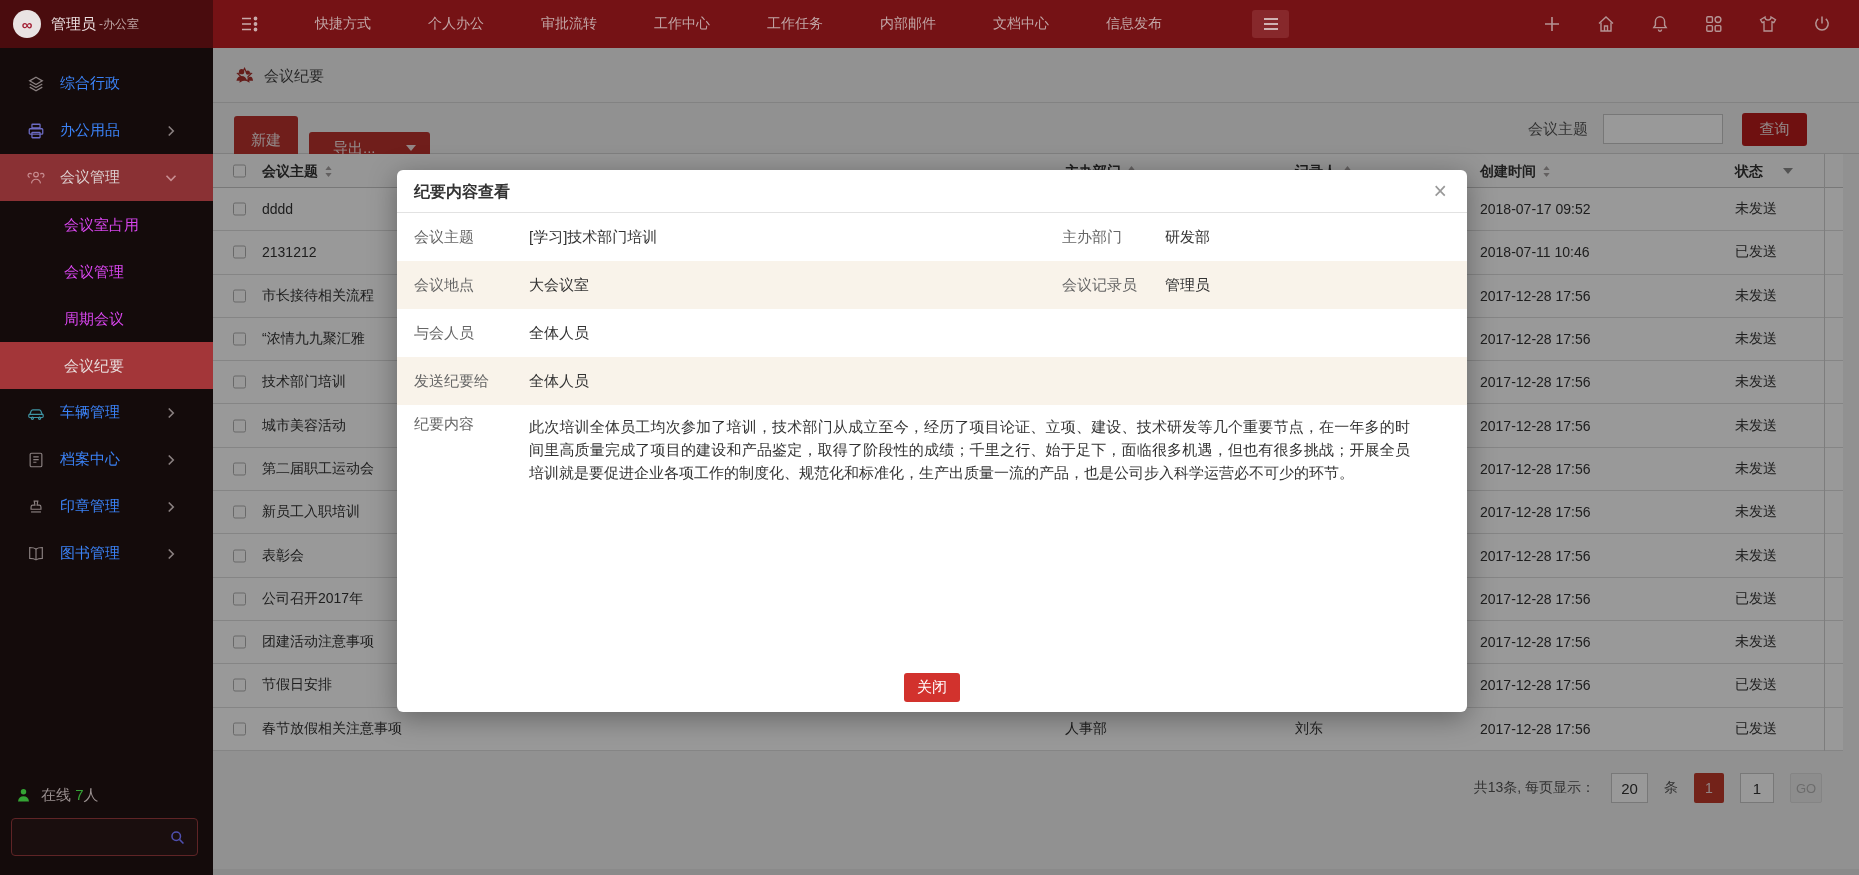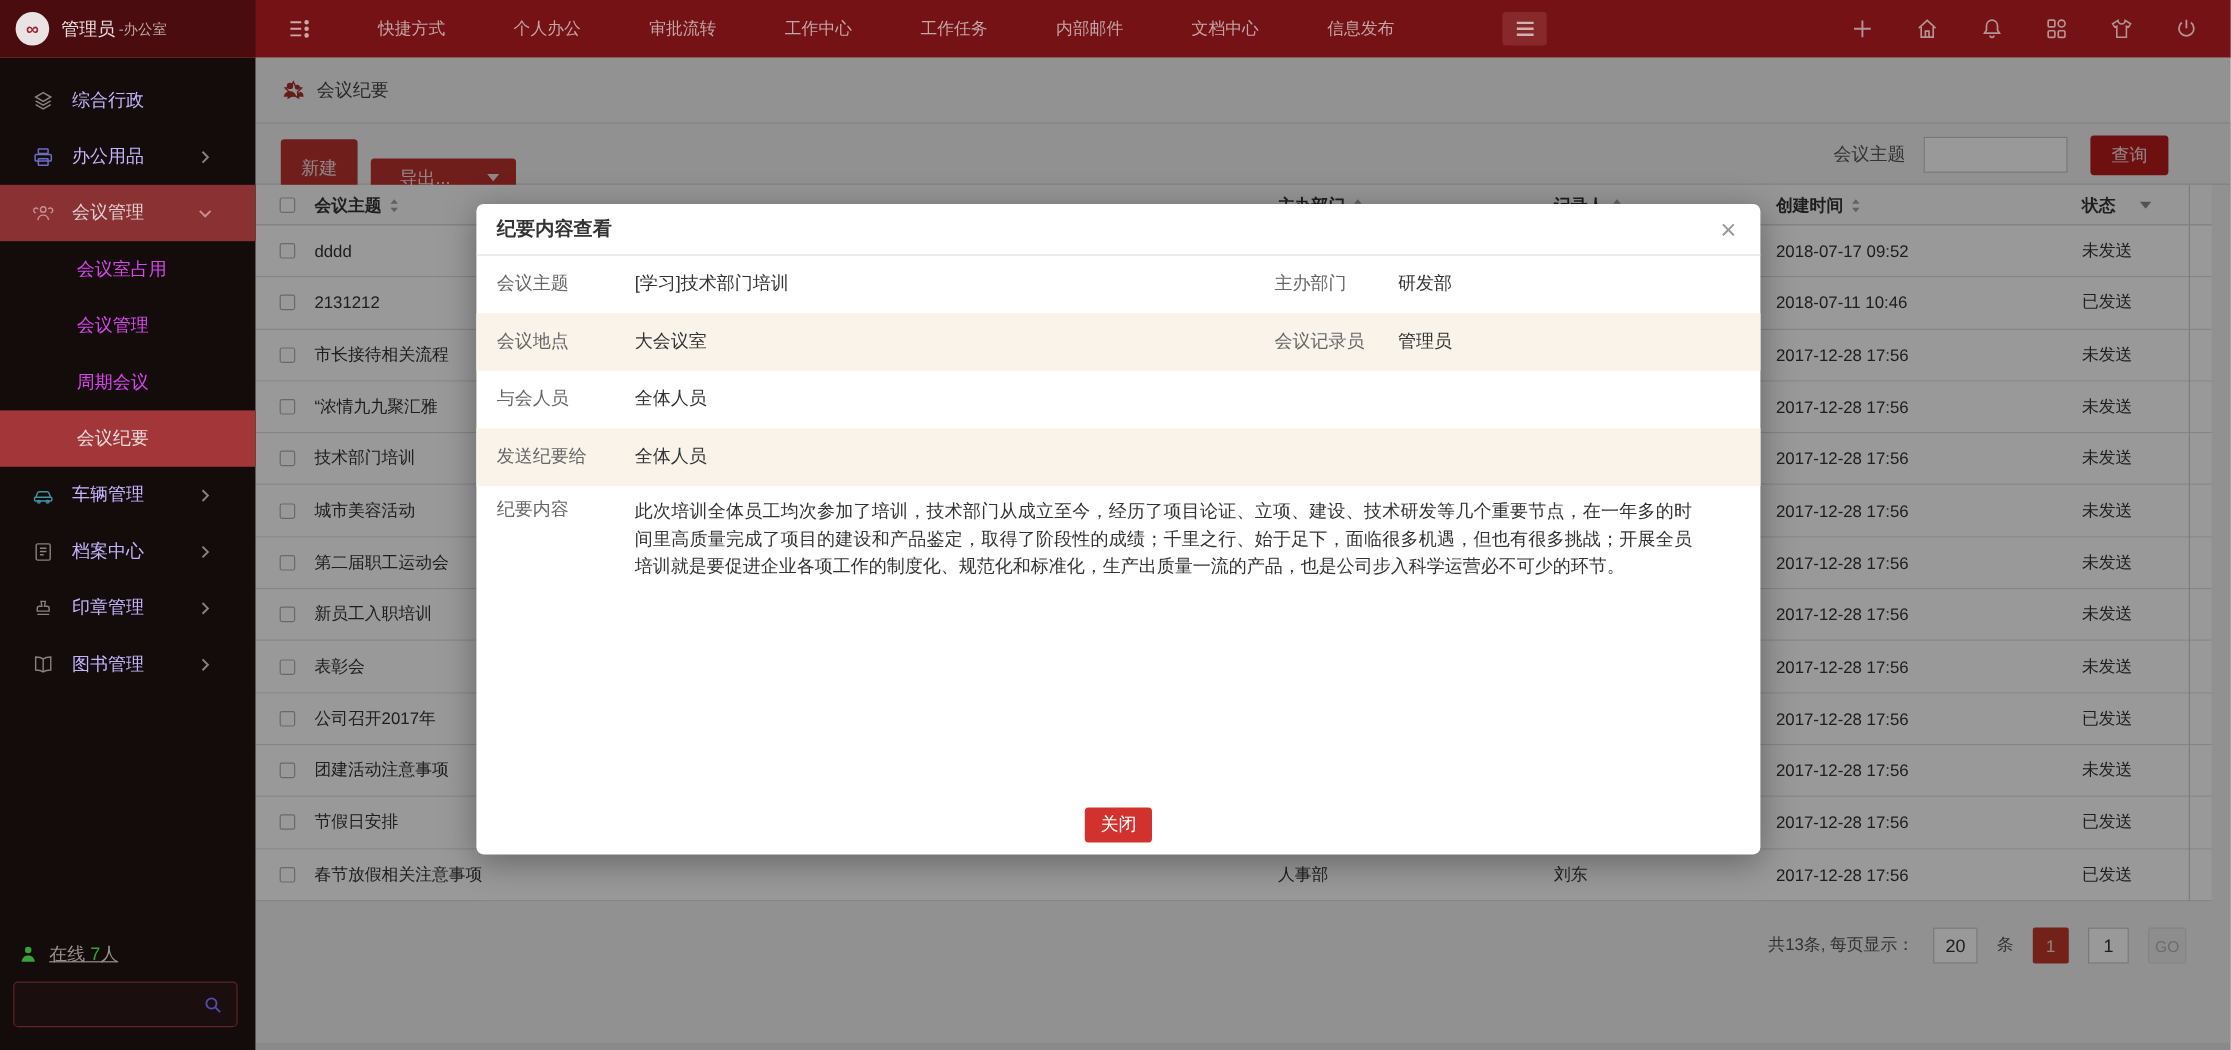--- a/index.html
+++ b/index.html
@@ -16,30 +16,30 @@
   .topnav{position:absolute;left:315px;top:0;height:48px;display:flex;align-items:center;gap:57px;}
   .nav-item{color:#c2a6a6;font-size:14px;white-space:nowrap;cursor:pointer;}
   .topbar-burger{position:absolute;left:1252px;top:10px;width:37px;height:28px;background:#87282b;border-radius:3px;display:flex;align-items:center;justify-content:center;color:#cfb2b2;cursor:pointer;}
   .topbar-actions{position:absolute;right:27px;top:0;height:48px;display:flex;align-items:center;gap:34px;}
   .topbar-actions .icon{width:20px;height:20px;color:#b59494;cursor:pointer;}
   .icon svg{width:100%;height:100%;display:block;}
 
   
   .sidebar{position:absolute;left:0;top:48px;width:213px;height:827px;background:#140b0b;z-index:110;}
   .side-menu{padding-top:12px;}
-  .side-item{position:relative;height:47px;display:flex;align-items:center;padding-left:27px;color:#c4b5fd;font-size:15px;cursor:pointer;}
+  .side-item{position:relative;height:47px;display:flex;align-items:center;padding-left:27px;color:#3b82f6;font-size:15px;cursor:pointer;}
   .side-item .icon{width:18px;height:18px;margin-right:15px;color:#8a8080;flex:0 0 18px;}
   .side-item .icon.tint-printer{color:#6c6cc4;}
   .side-item .icon.tint-car{color:#3f95a5;}
   .side-item.active{background:#8a3134;color:#ddd0d0;}
   .side-item.active .icon{color:#c98f93;}
   .chev{position:absolute;right:18px;top:50%;transform:translateY(-50%);width:12px;height:12px;color:#6f6565;}
   .side-child{height:47px;line-height:47px;padding-left:64px;color:#d946ef;font-size:15px;cursor:pointer;}
   .side-child.selected{background:#a33639;color:#e8dcdc;}
-  .side-online{position:absolute;left:15px;top:738px;display:flex;align-items:center;gap:9px;font-size:15px;color:#9a9090;text-decoration:underline;}
+  .side-online{position:absolute;left:15px;top:738px;display:flex;align-items:center;gap:9px;font-size:15px;color:#9a9090;}
   .side-online .icon{width:17px;height:17px;color:#35a435;}
   .online-count{color:#35a435;}
   .side-search{position:absolute;left:11px;top:770px;width:187px;height:38px;background:#1a0e0e;border:1px solid #5f2426;border-radius:4px;}
   .side-search input{position:absolute;left:8px;top:4px;width:145px;height:28px;background:transparent;border:none;outline:none;color:#cfc4c4;font-size:14px;}
   .side-search .icon{position:absolute;right:11px;top:10px;width:17px;height:17px;color:#4f4fae;cursor:pointer;}
 
   
   .main{position:absolute;left:213px;top:48px;width:1646px;height:827px;background:#f2f2f2;}
   .page-header{position:absolute;left:0;top:0;width:100%;height:55px;background:#f4f4f4;border-bottom:1px solid #d9d9d9;}
   .page-header .icon{position:absolute;left:22px;top:18px;width:19px;height:19px;color:#a8312c;}

